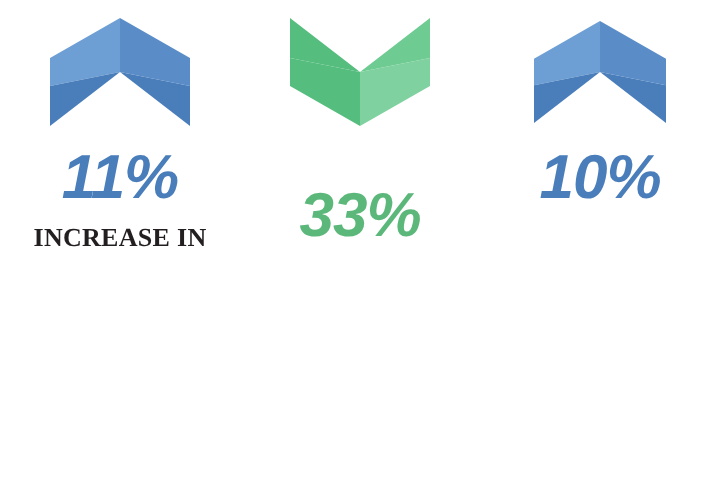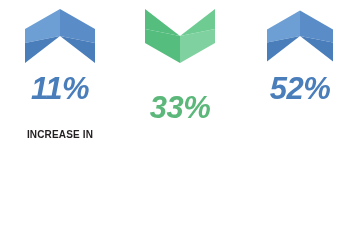--- a/index.html
+++ b/index.html
@@ -51,29 +51,29 @@
     text-align: center;
     margin: 0;
     padding: 0;
     height: 32px;
     display: flex;
     align-items: center;
     justify-content: center;
     font-style: italic;
   }
   .stat-caption {
-    font-family: Liberation Sans, sans-serif;
+    font-family: Liberation Serif, serif;
     font-weight: bold;
-    font-size: 10px;
+    font-size: 13px;
     line-height: 11px;
     letter-spacing: 0.15px;
     color: #231f20;
     text-align: center;
     text-transform: uppercase;
-    margin: 16px;
+    margin: 0;
     padding: 0;
     white-space: pre;
   }
   .caption-block {
     margin-top: 9px;
     width: 120px;
     display: flex;
     flex-direction: column;
     align-items: center;
   }
@@ -117,18 +117,18 @@
 
   <div class="stat-panel panel-3">
     <div class="icon-wrap">
       <svg class="chevron-svg" width="66" height="52" viewBox="0 0 70 54">
         <polygon points="35,0 35,27 0,34 0,20" fill="#6d9fd4"></polygon>
         <polygon points="35,0 70,20 70,34 35,27" fill="#5a8dc8"></polygon>
         <polygon points="35,27 0,54 0,34" fill="#4a7ebb"></polygon>
         <polygon points="35,27 70,34 70,54" fill="#4a7ebb"></polygon>
       </svg>
     </div>
-    <div class="stat-value">52%</div>
+    <div class="stat-value">10%</div>
     <div class="caption-block">
     </div>
   </div>
 
 </div>
 
 </body></html>

